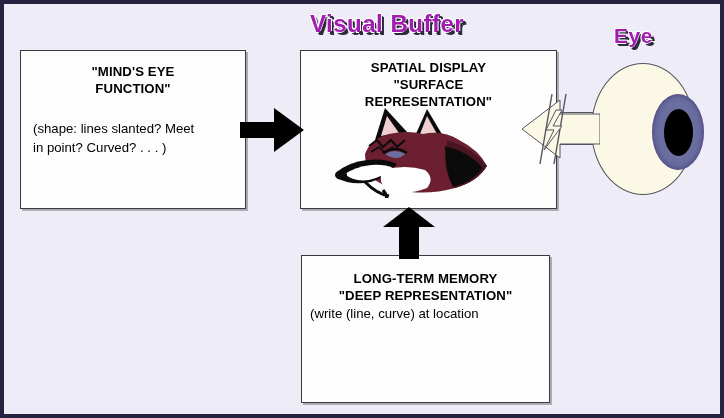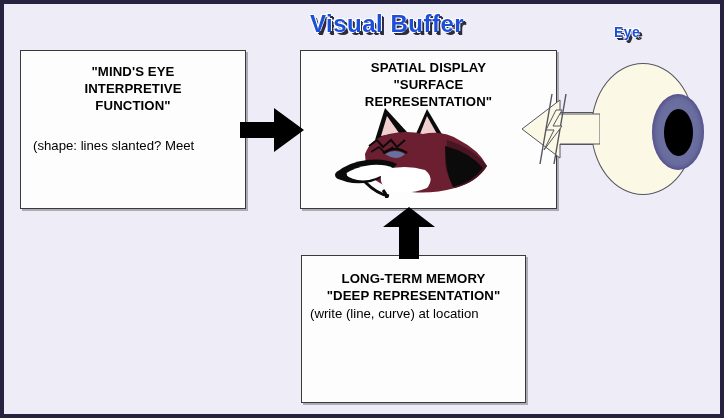--- a/index.html
+++ b/index.html
@@ -16,52 +16,52 @@
     border: 4px solid #262240;
     box-sizing: border-box;
     overflow: hidden;
     font-family: "Liberation Sans", sans-serif;
   }
 
   
   .heading {
     position: absolute;
     font-weight: bold;
-    color: #1d4ed8;
+    color: #a21caf;
     letter-spacing: 0.5px;
     white-space: nowrap;
     text-shadow:
       -1px -1px 0 #ffffff,
        1px -1px 0 #ffffff,
       -1px  1px 0 #ffffff,
        2px  2px 0 #2b2b3d,
        3px  3px 0 #2b2b3d;
   }
   #title-visual-buffer {
     left: 306px;
     top: 6px;
     font-size: 24px;
   }
   #title-eye {
     left: 610px;
     top: 20px;
-    font-size: 14px;
+    font-size: 21px;
   }
 
   
   .box {
     position: absolute;
     background: #fdfdfd;
     border: 1px solid #3a3a3a;
     box-shadow: 2px 2px 0 rgba(120,120,130,0.55);
     box-sizing: border-box;
   }
   #box-minds-eye { left: 16px;  top: 46px;  width: 226px; height: 159px; }
   #box-spatial   { left: 296px; top: 46px;  width: 257px; height: 159px; }
-  #box-ltm       { left: 297px; top: 251px; width: 225px; height: 148px; }
+  #box-ltm       { left: 297px; top: 251px; width: 249px; height: 148px; }
 
   .box-title {
     text-align: center;
     font-size: 13.2px;
     font-weight: bold;
     color: #000;
     line-height: 17px;
     letter-spacing: 0.1px;
   }
   .box-sub {
@@ -162,25 +162,25 @@
 
 <div id="canvas">
 
   <div class="heading" id="title-visual-buffer">Visual Buffer</div>
 
   <div class="heading" id="title-eye">Eye</div>
 
   <div class="box" id="box-minds-eye">
     <div class="box-title">
       <div>"MIND'S EYE</div>
-      <div>INTERPRETIVE</div>
       <div>FUNCTION"</div>
     </div>
     <div class="box-sub">
       <div>(shape: lines slanted? Meet</div>
+      <div>in point? Curved? . . . )</div>
     </div>
   </div>
 
   <div class="box" id="box-spatial">
     <div class="box-title">
       <div>SPATIAL DISPLAY</div>
       <div>"SURFACE</div>
       <div>REPRESENTATION"</div>
     </div>
 

